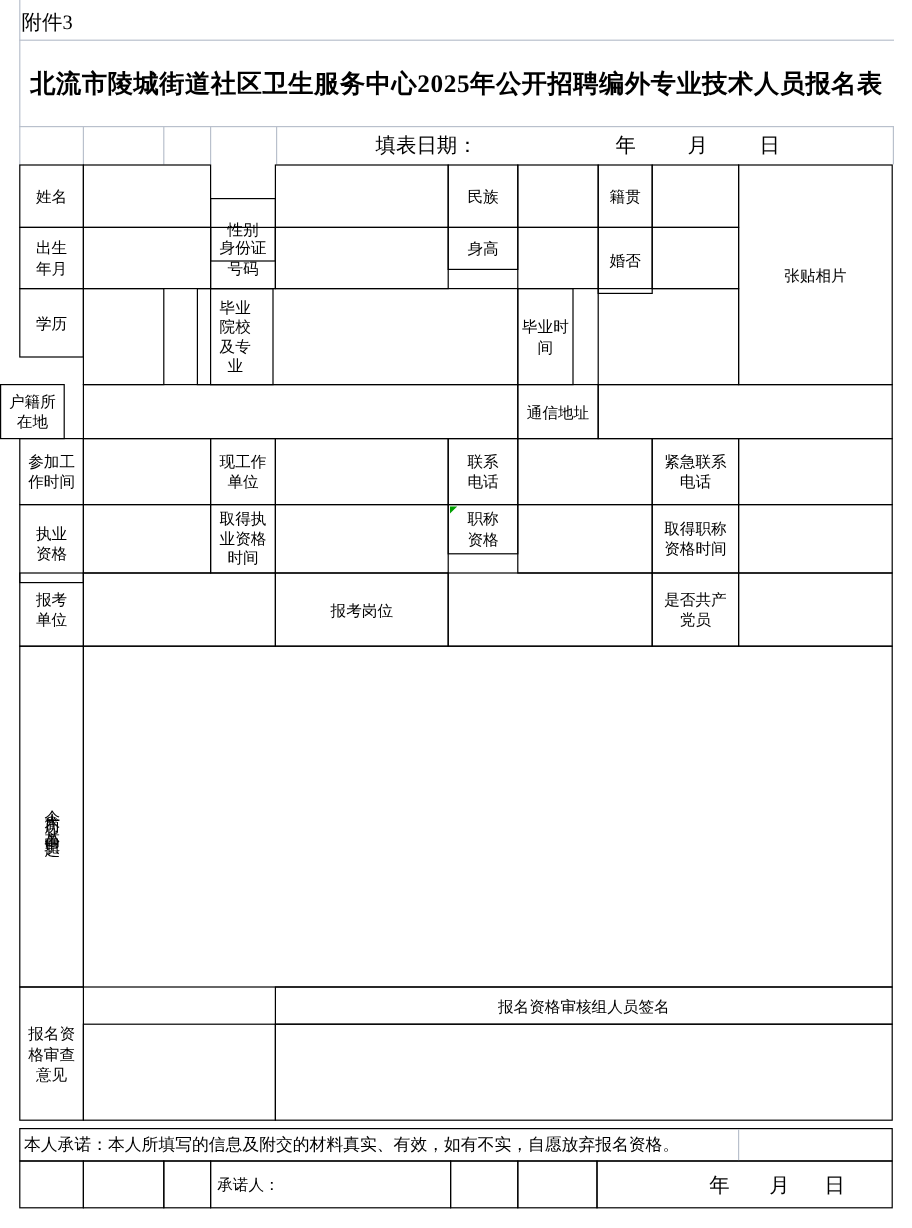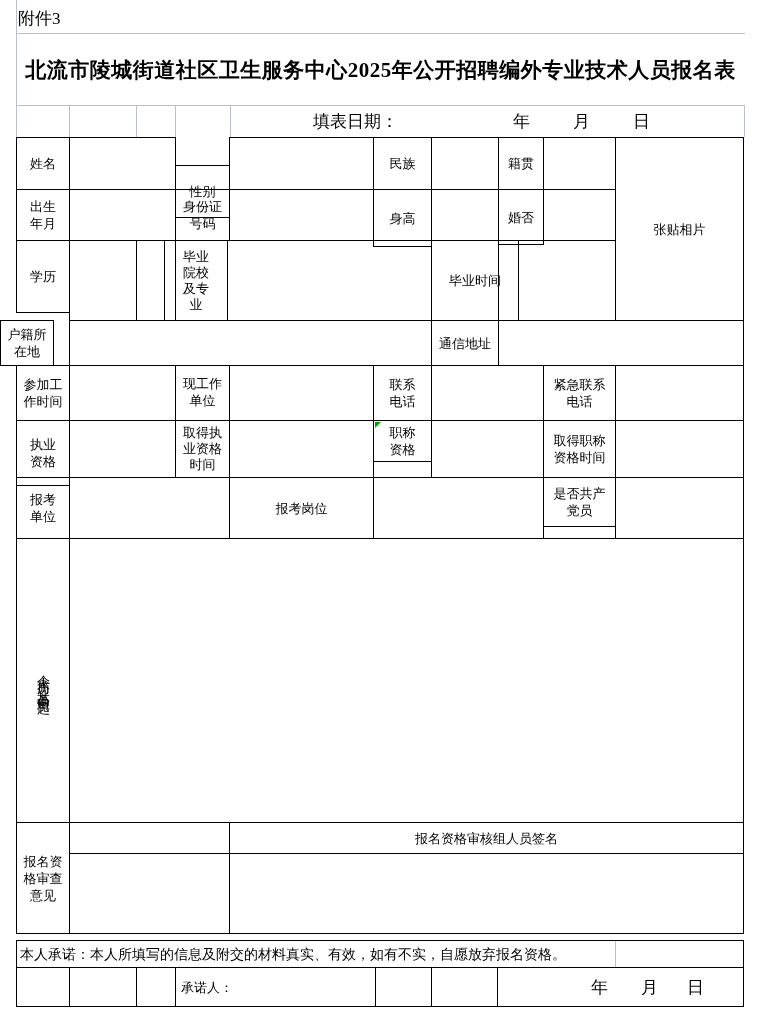--- a/index.html
+++ b/index.html
@@ -61,45 +61,45 @@
   <div class="c" style="left:498px;top:137px;width:46px;height:53px;">籍贯</div>
   <div class="c" style="left:543px;top:137px;width:73px;height:53px;"></div>
   <div class="c" style="left:615px;top:137px;width:129px;height:184px;">张贴相片</div>
 
   <div class="c" style="left:16px;top:189px;width:54px;height:52px;">出生
 年月</div>
   <div class="c" style="left:69px;top:189px;width:107px;height:52px;"></div>
   <div class="c" style="left:175px;top:189px;width:55px;height:52px;">身份证
 号码</div>
   <div class="c" style="left:229px;top:189px;width:145px;height:52px;"></div>
-  <div class="c" style="left:373px;top:189px;width:59px;height:58px;">身高</div>
+  <div class="c" style="left:373px;top:189px;width:59px;height:36px;">身高</div>
   <div class="c" style="left:431px;top:189px;width:68px;height:52px;"></div>
   <div class="c" style="left:498px;top:189px;width:46px;height:56px;">婚否</div>
   <div class="c" style="left:543px;top:189px;width:73px;height:52px;"></div>
 
-  <div class="c" style="left:16px;top:240px;width:54px;height:73px;">学历</div>
+  <div class="c" style="left:16px;top:240px;width:54px;height:58px;">学历</div>
   <div class="c" style="left:69px;top:240px;width:68px;height:81px;"></div>
   <div class="c" style="left:136px;top:240px;width:64px;height:81px;line-height:16px;margin-left:28px;">毕业
 院校
 及专
 业</div>
   <div class="c" style="left:175px;top:240px;width:257px;height:81px;"></div>
-  <div class="c" style="left:431px;top:240px;width:88px;height:81px;">毕业时间</div>
+  <div class="c" style="left:431px;top:240px;width:47px;height:81px;">毕业时间</div>
   <div class="c" style="left:498px;top:240px;width:118px;height:81px;"></div>
 
   <div class="c" style="left:0;top:320px;width:54px;height:46px;">户籍所
 在地</div>
   <div class="c" style="left:69px;top:320px;width:363px;height:46px;"></div>
   <div class="c" style="left:431px;top:320px;width:68px;height:46px;">通信地址</div>
   <div class="c" style="left:498px;top:320px;width:246px;height:46px;"></div>
 
   <div class="c" style="left:16px;top:365px;width:54px;height:56px;">参加工
 作时间</div>
   <div class="c" style="left:69px;top:365px;width:107px;height:56px;"></div>
-  <div class="c" style="left:175px;top:365px;width:55px;height:56px;font-family:Liberation Mono, monospace;">现工作
+  <div class="c" style="left:175px;top:365px;width:55px;height:56px;">现工作
 单位</div>
   <div class="c" style="left:229px;top:365px;width:145px;height:56px;"></div>
   <div class="c" style="left:373px;top:365px;width:59px;height:56px;">联系
 电话</div>
   <div class="c" style="left:431px;top:365px;width:113px;height:56px;"></div>
   <div class="c" style="left:543px;top:365px;width:73px;height:56px;">紧急联系
 电话</div>
   <div class="c" style="left:615px;top:365px;width:129px;height:56px;"></div>
 
   <div class="c" style="left:16px;top:420px;width:54px;height:66px;">执业
@@ -115,21 +115,21 @@
   <div class="c" style="left:543px;top:420px;width:73px;height:58px;">取得职称
 资格时间</div>
   <div class="c" style="left:615px;top:420px;width:129px;height:58px;"></div>
   <div class="greenflag" style="left:375px;top:422px;"></div>
 
   <div class="c" style="left:16px;top:477px;width:54px;height:62px;">报考
 单位</div>
   <div class="c" style="left:69px;top:477px;width:161px;height:62px;"></div>
   <div class="c" style="left:229px;top:477px;width:145px;height:62px;">报考岗位</div>
   <div class="c" style="left:373px;top:477px;width:171px;height:62px;"></div>
-  <div class="c" style="left:543px;top:477px;width:73px;height:50px;">是否共产
+  <div class="c" style="left:543px;top:477px;width:73px;height:62px;">是否共产
 党员</div>
   <div class="c" style="left:615px;top:477px;width:129px;height:62px;"></div>
 
   <div class="c vert" style="left:16px;top:538px;width:54px;height:285px;">个人简历（从高中填起）</div>
   <div class="c" style="left:69px;top:538px;width:675px;height:285px;"></div>
 
   <div class="c" style="left:16px;top:822px;width:54px;height:112px;">报名资
 格审查
 意见</div>
   <div class="c" style="left:229px;top:822px;width:515px;height:32px;">报名资格审核组人员签名</div>

